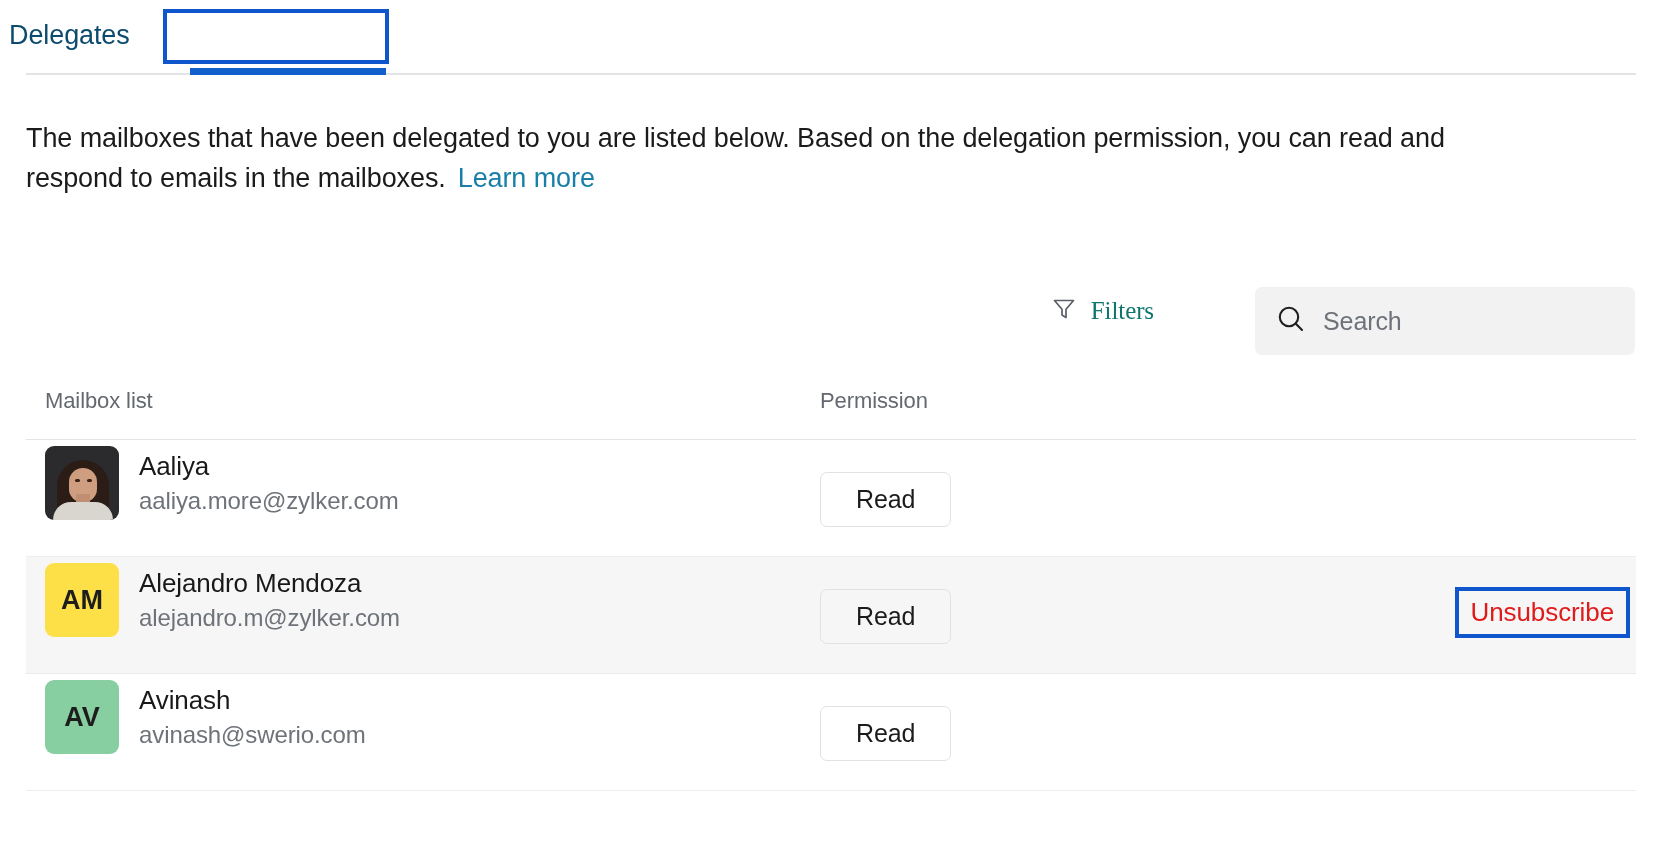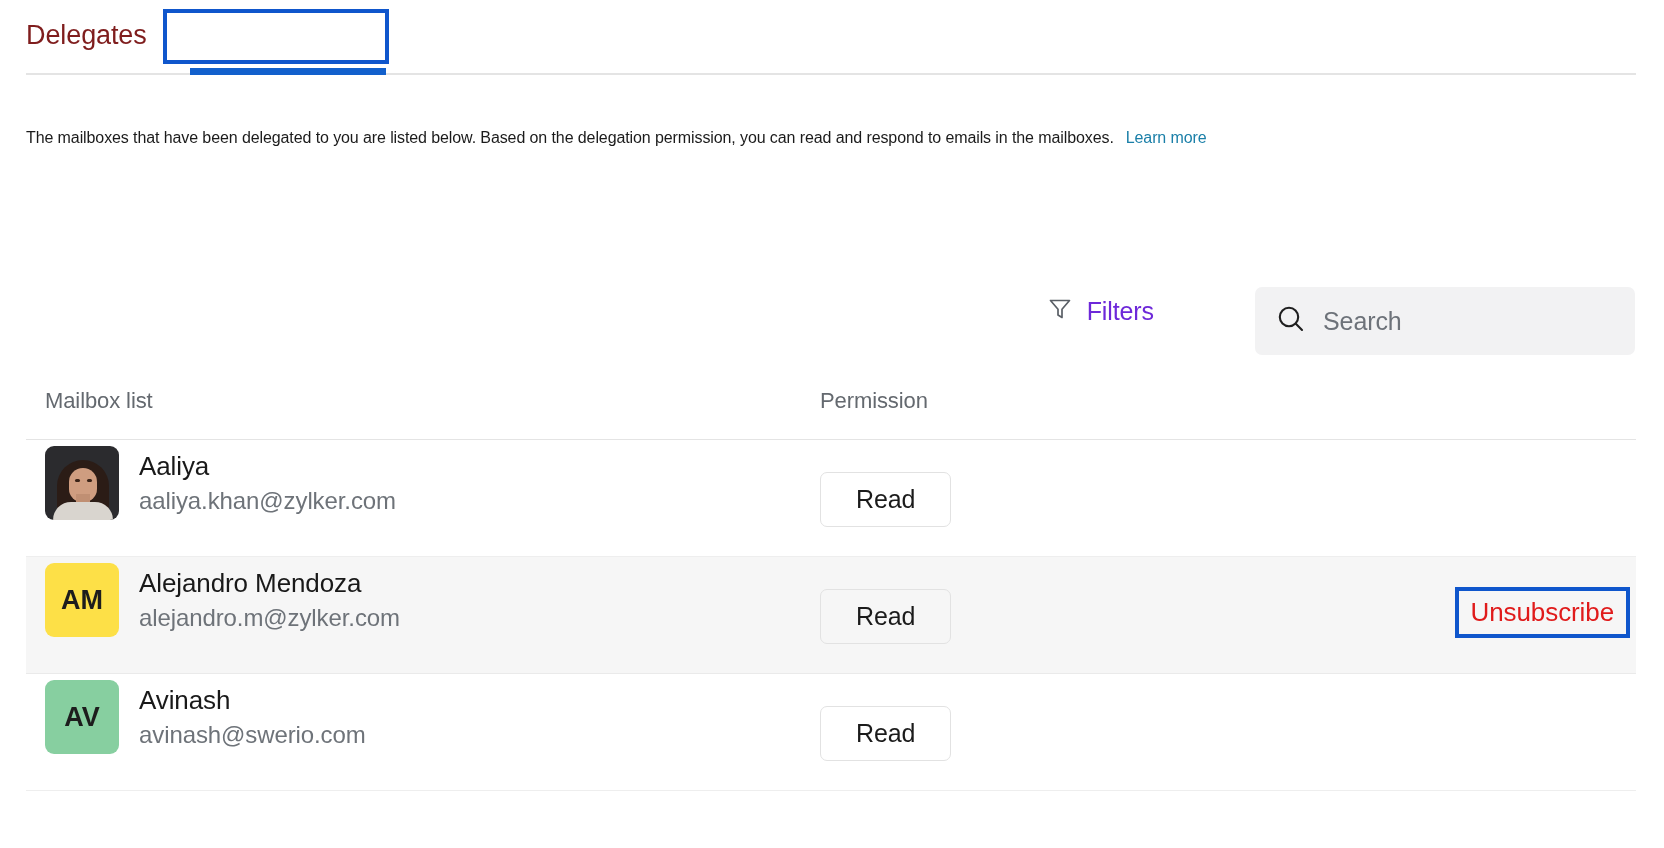--- a/index.html
+++ b/index.html
@@ -35,22 +35,22 @@
   }
   .tab {
     position: absolute;
     top: 16px;
     font-size: 27px;
     line-height: 38px;
     letter-spacing: -0.1px;
     white-space: nowrap;
   }
   .tab-delegates {
-    left: 26px;
-    color: #7f1d1d;
+    left: 9px;
+    color: #0c4a6e;
   }
   .tab-delegated {
     left: 181px;
     color: #1862d1;
   }
   .tab-active-underline {
     position: absolute;
     left: 190px; top: 68px;
     width: 196px;
     height: 7px;
@@ -63,21 +63,21 @@
     height: 55px;
     border: 4px solid #0f56cc;
     pointer-events: none;
   }
 
   
   .description {
     position: absolute;
     left: 26px; top: 118px;
     width: 1520px;
-    font-size: 16px;
+    font-size: 27px;
     line-height: 40px;
     color: #1b1b1b;
     letter-spacing: -0.1px;
   }
   .learn-more {
     color: #1a7fa8;
     text-decoration: none;
     margin-left: 12px;
   }
 
@@ -92,22 +92,23 @@
     position: absolute;
     right: 510px; top: 18px;
     display: flex;
     align-items: center;
     gap: 14px;
     cursor: pointer;
   }
   .filter-icon { display: block; }
   .filters-label {
     font-size: 25px;
-    color: #6d28d9;
-    letter-spacing: -0.1px;
+    color: #0f766e;
+    letter-spacing: -0.1px;
+    font-family: Liberation Serif, serif;
   }
   .searchbox {
     position: absolute;
     left: 1255px; top: 9px;
     width: 380px;
     height: 68px;
     background: #f2f2f3;
     border-radius: 7px;
     display: flex;
     align-items: center;
@@ -328,21 +329,21 @@
         <div class="avatar photo">
           <div class="ph-hair"></div>
           <div class="ph-face"></div>
           <div class="ph-eye-l"></div>
           <div class="ph-eye-r"></div>
           <div class="ph-neck"></div>
           <div class="ph-body"></div>
         </div>
         <div class="id-text">
           <div class="id-name">Aaliya</div>
-          <div class="id-email">aaliya.khan@zylker.com</div>
+          <div class="id-email">aaliya.more@zylker.com</div>
         </div>
       </div>
       <div class="perm-cell">
         <button class="perm-chip">Read</button>
       </div>
     </div>
 
     <div class="row highlight">
       <div class="row-identity">
         <div class="avatar" id="avatar-am" style="background: #fde047;">

